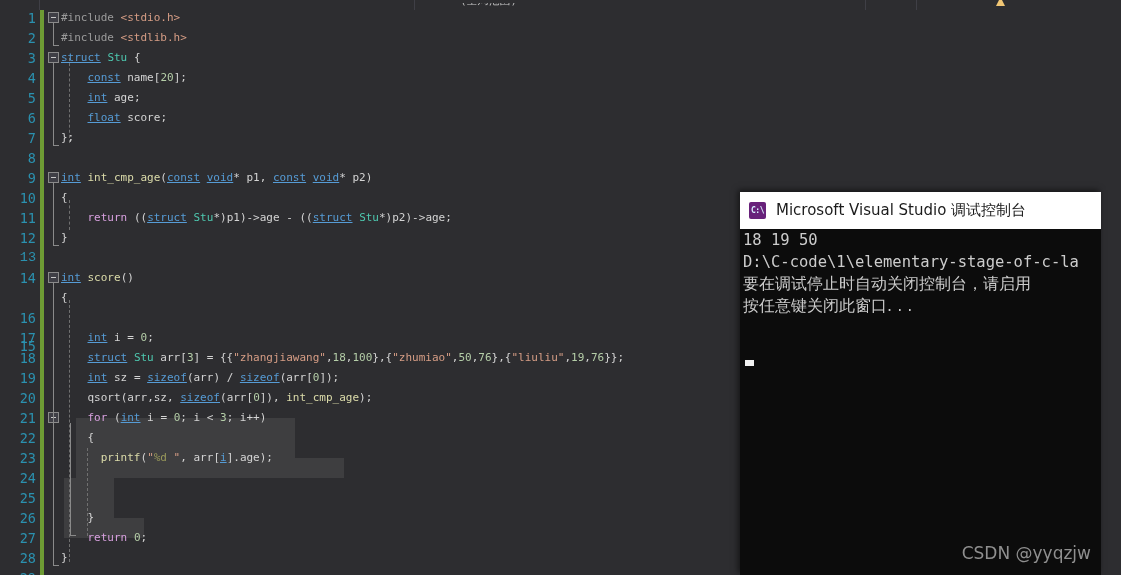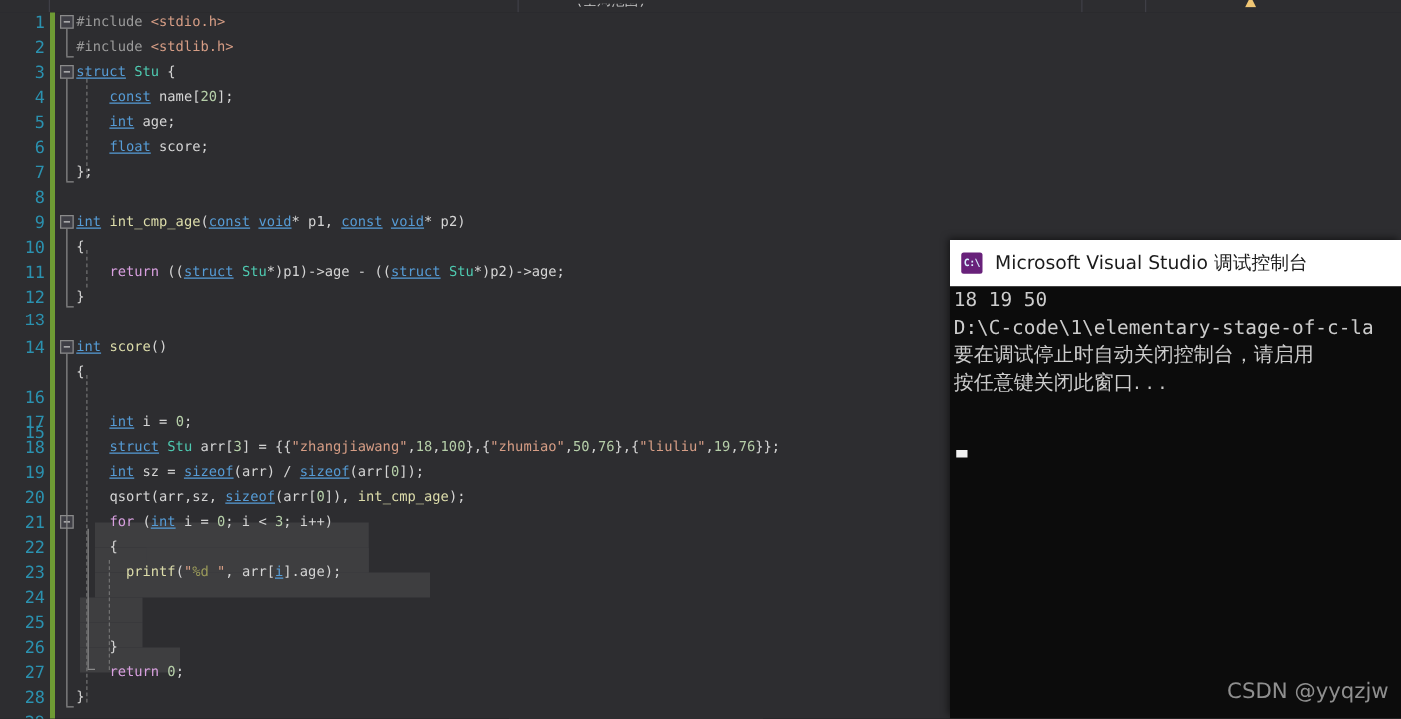--- a/index.html
+++ b/index.html
@@ -119,21 +119,21 @@
     height: 1px; background: #8a8a8a;
   }
   .guide {
     position: absolute;
     width: 0; border-left: 1px dashed #707070;
   }
 
   
   #console {
     position: absolute;
-    left: 760px; top: 192px;
+    left: 740px; top: 192px;
     width: 361px; height: 383px;
     background: #404040;
     overflow: hidden;
     box-shadow: -2px -2px 6px rgba(0,0,0,0.55);
   }
   #console-titlebar {
     position: absolute; left: 0; top: 0;
     width: 361px; height: 37px;
     background: #ffffff;
     display: flex; align-items: center;

